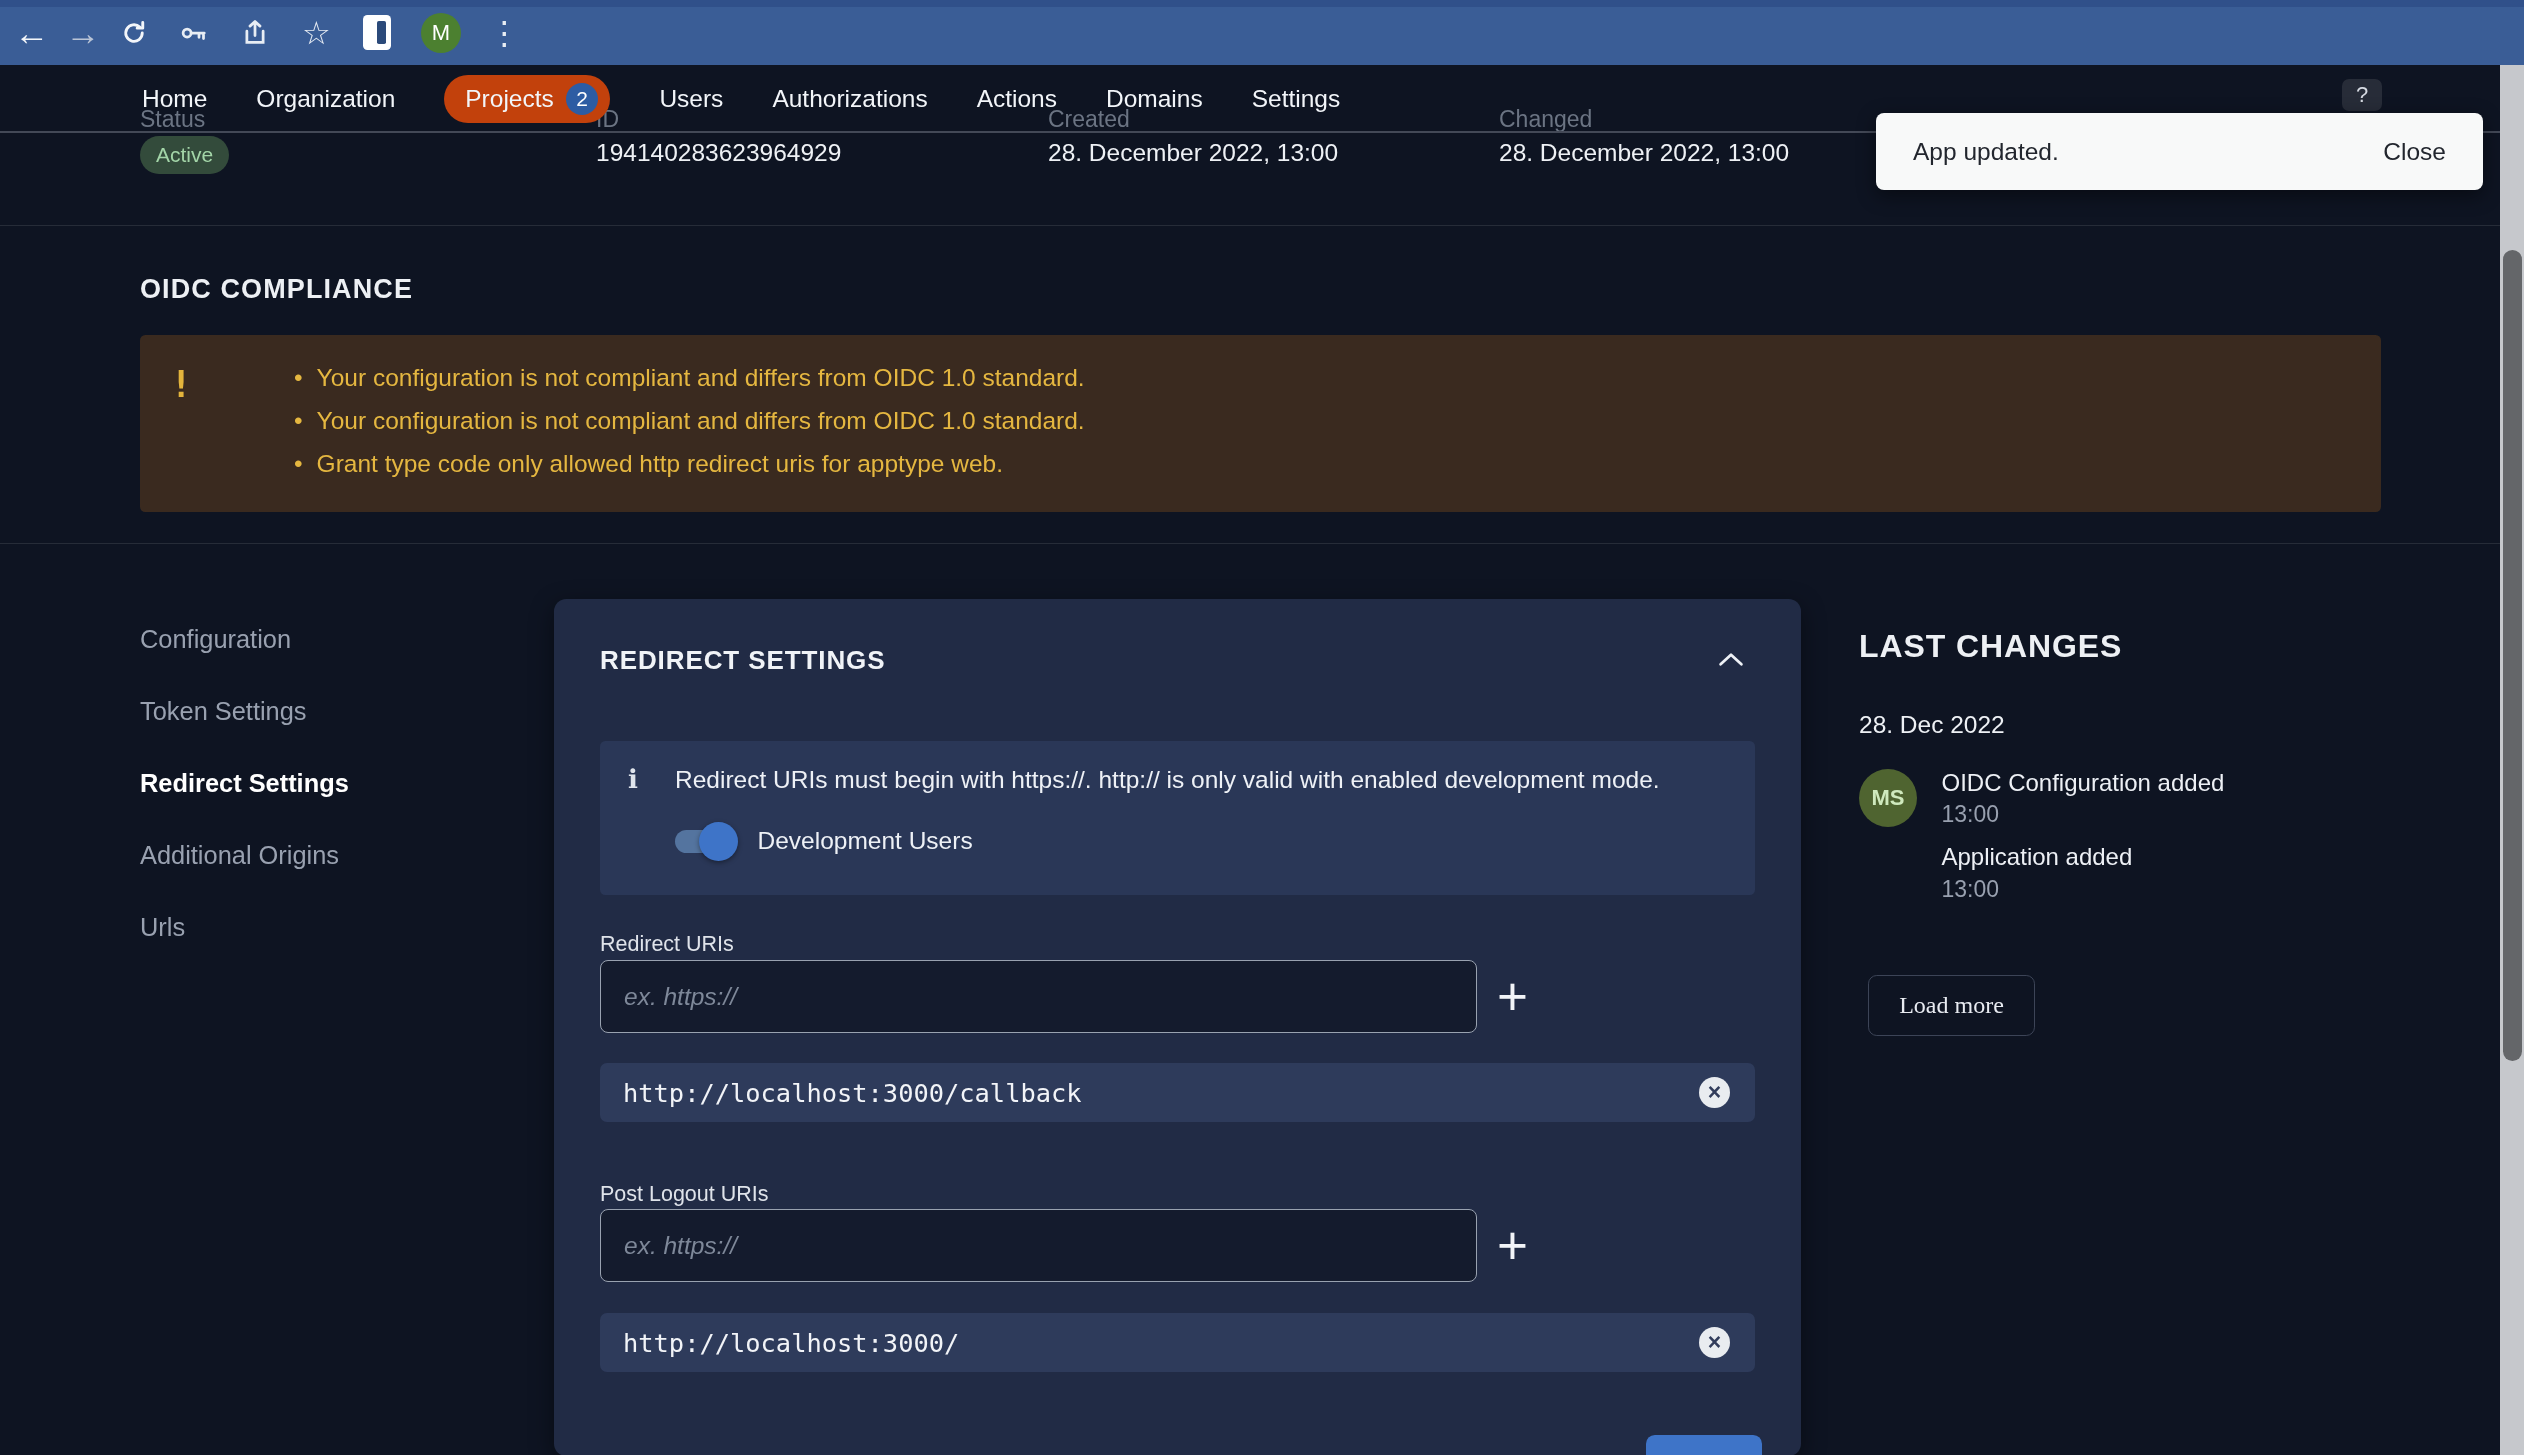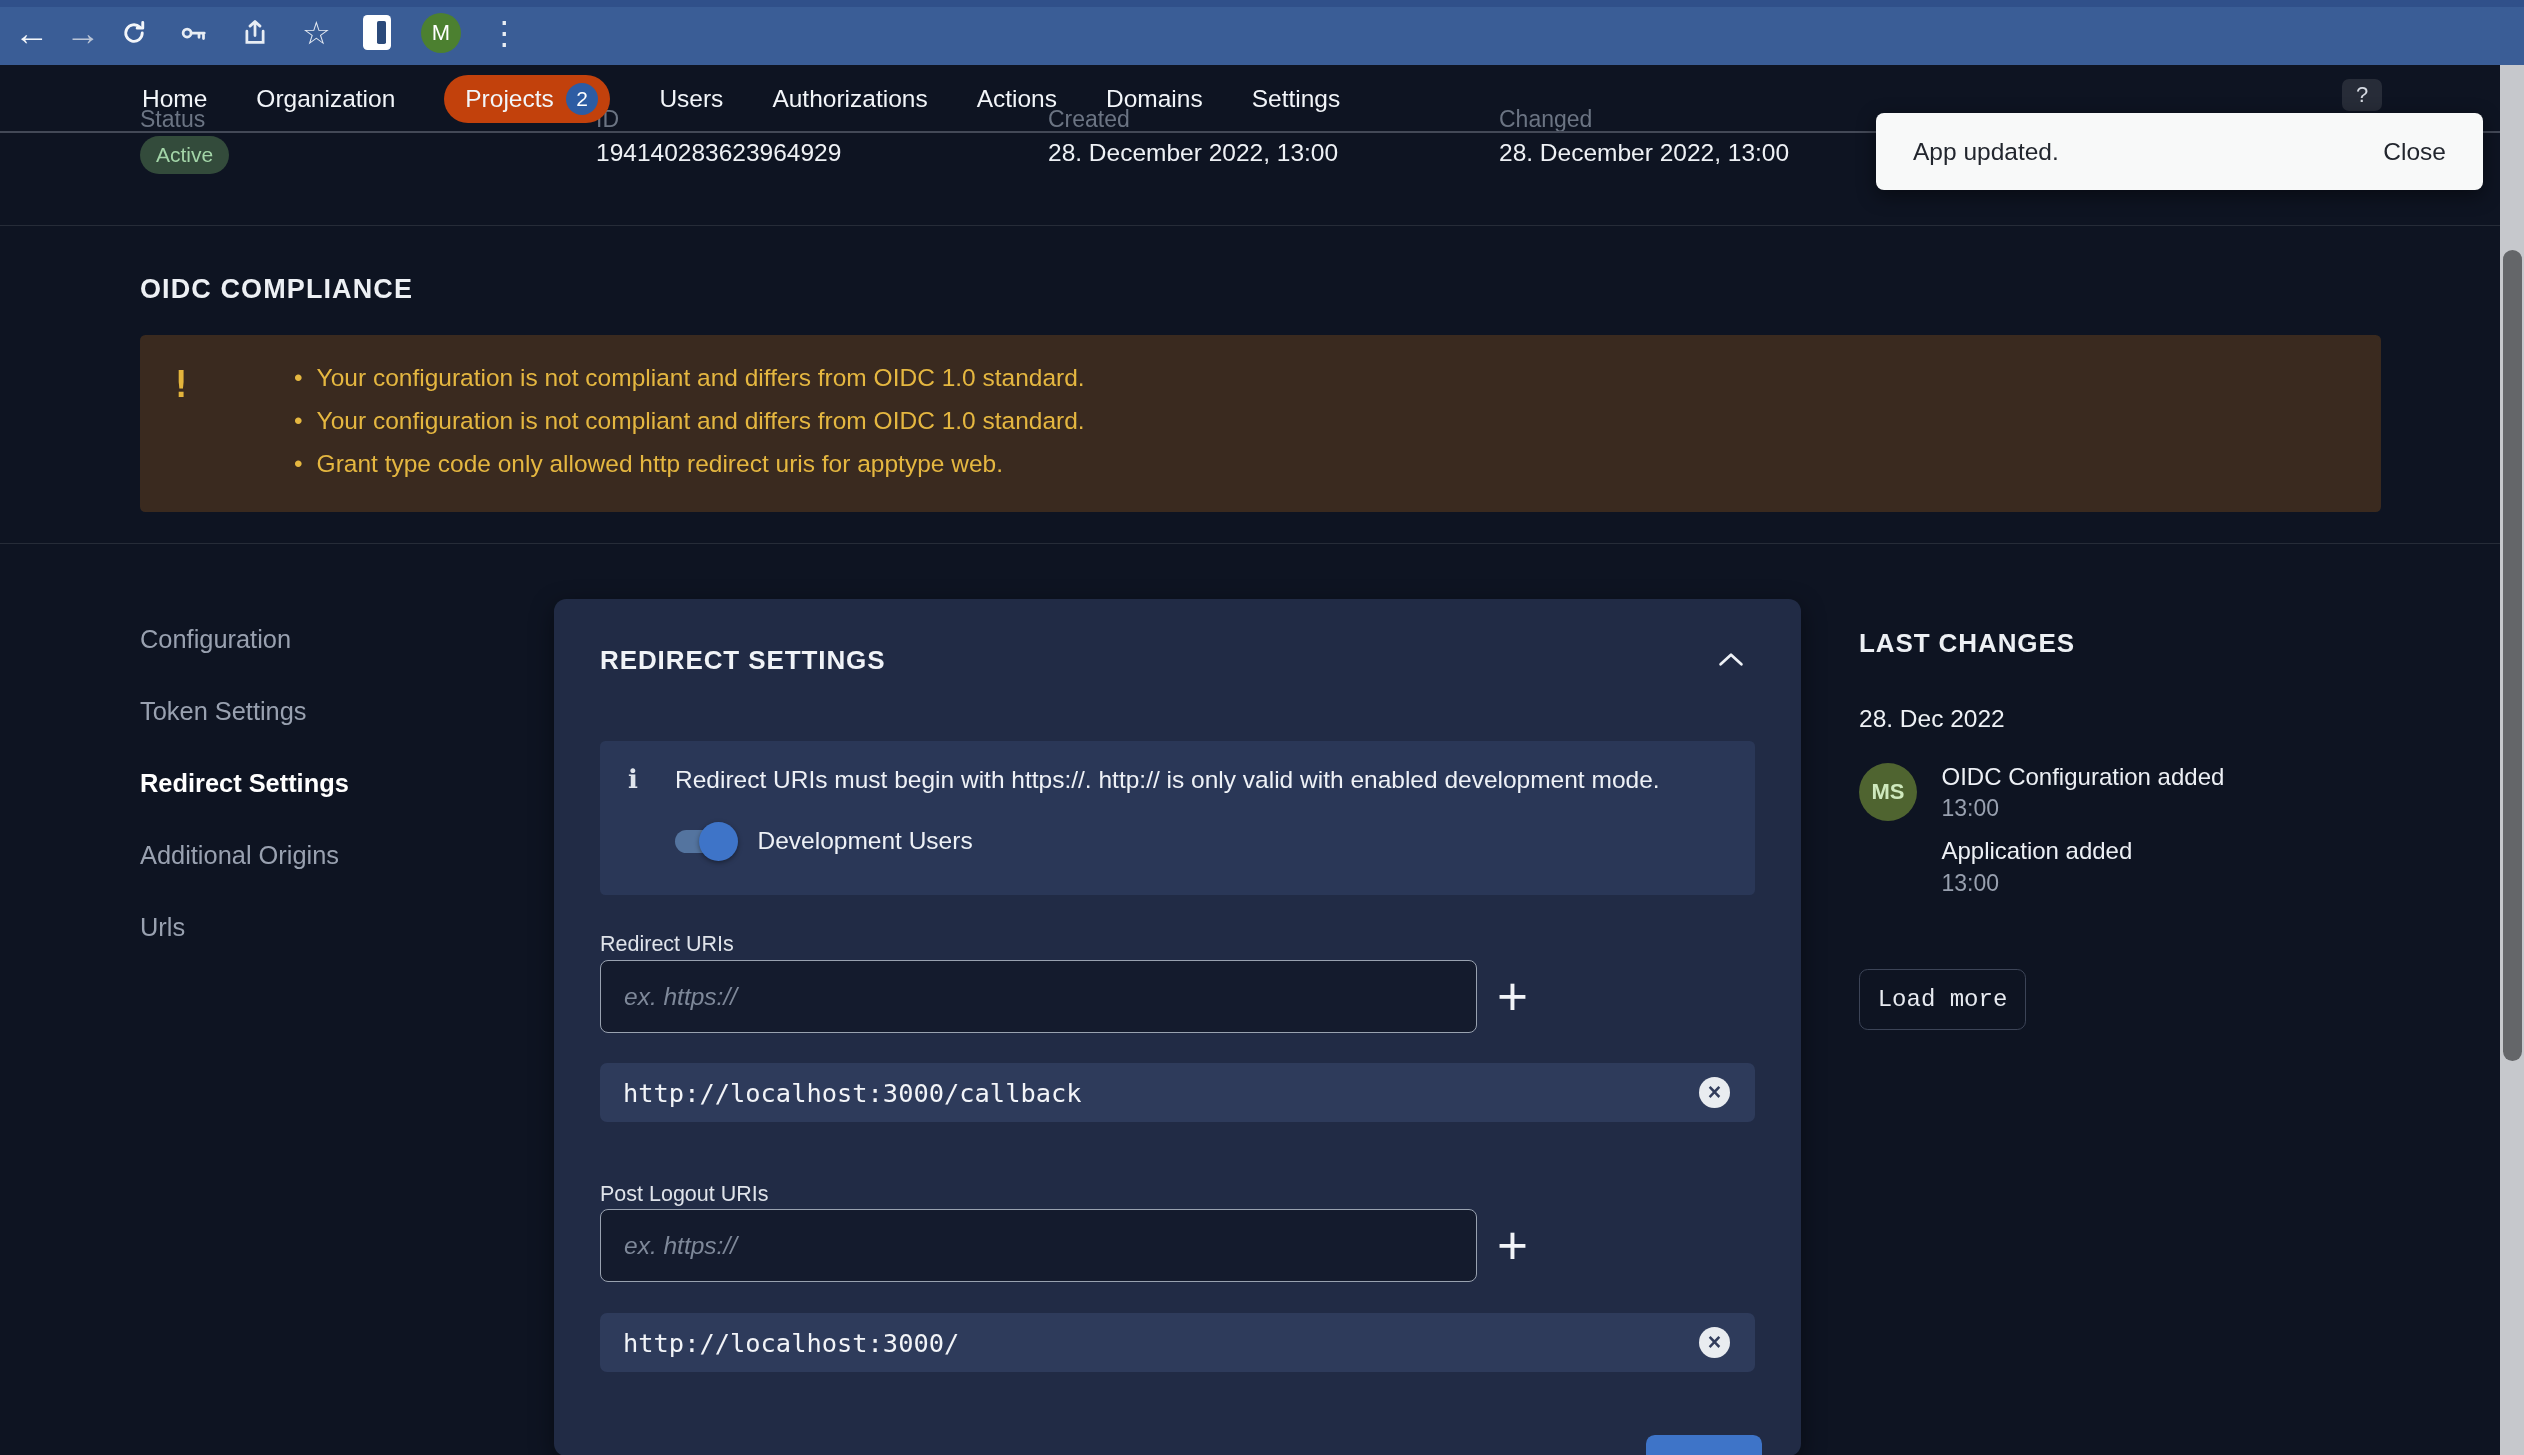--- a/index.html
+++ b/index.html
@@ -90,31 +90,31 @@
     font-size:53px; font-weight:100; color:#f2f4f8; cursor:pointer; line-height:1; }
   .chip { position:absolute; left:46px; width:1155px; height:59px; background:#2e3b5b; border-radius:7px;
     display:flex; align-items:center; padding:0 25px 0 23px; }
   .chip-text { font-family:"DejaVu Sans Mono","Liberation Mono",monospace; font-size:25.4px; color:#f2f4f8; }
   .chip-remove { margin-left:auto; width:31px; height:31px; border-radius:50%; background:#e9ecf0; color:#323d5c;
     display:flex; align-items:center; justify-content:center; font-size:23px; font-weight:700; cursor:pointer; }
   .save-btn { position:absolute; left:1092px; top:836px; width:116px; height:70px; background:#3e74c8; border-radius:8.8px; border:none; cursor:pointer; }
 
   
   .changes { position:absolute; left:1859px; top:563px; width:624px; }
-  .changes-title { font-size:26px; font-weight:600; letter-spacing:0.9px; color:#edf0f4; }
+  .changes-title { font-size:32px; font-weight:600; letter-spacing:0.9px; color:#edf0f4; }
   .changes-date { margin-top:46px; font-size:24.5px; color:#eef1f5; }
   .change-entry { margin-top:30px; display:flex; }
   .change-avatar { width:58px; height:58px; border-radius:50%; background:#4f6430; color:#cfe9bd;
     display:flex; align-items:center; justify-content:center; font-size:22px; font-weight:700; flex:none; }
   .change-events { margin-left:24.5px; }
   .event-title { font-size:24px; color:#edf0f5; }
   .event-time { margin-top:4.4px; font-size:23px; color:#98a0af; }
   .event + .event { margin-top:15px; }
   .load-more { margin-top:72px; width:167px; height:61px; background:transparent; border:1.8px solid #3c4457;
-    border-radius:8.8px; color:#e8ebf1; font-size:24px; cursor:pointer; font-family:Liberation Mono, monospace; }
+    border-radius:8.8px; color:#e8ebf1; font-size:24px; cursor:pointer; font-family:Liberation Serif, serif;margin-left:9px; }
 
   
   .scrollbar { position:absolute; right:0; top:0; bottom:0; width:25.4px; background:#c6c8cc; z-index:30; }
   .scroll-thumb { position:absolute; left:3.5px; top:185px; width:18.4px; height:811px; background:#646669; border-radius:9.6px; cursor:pointer; }
 
   svg { display:block; }
 </style>
 </head>
 <body>
 

